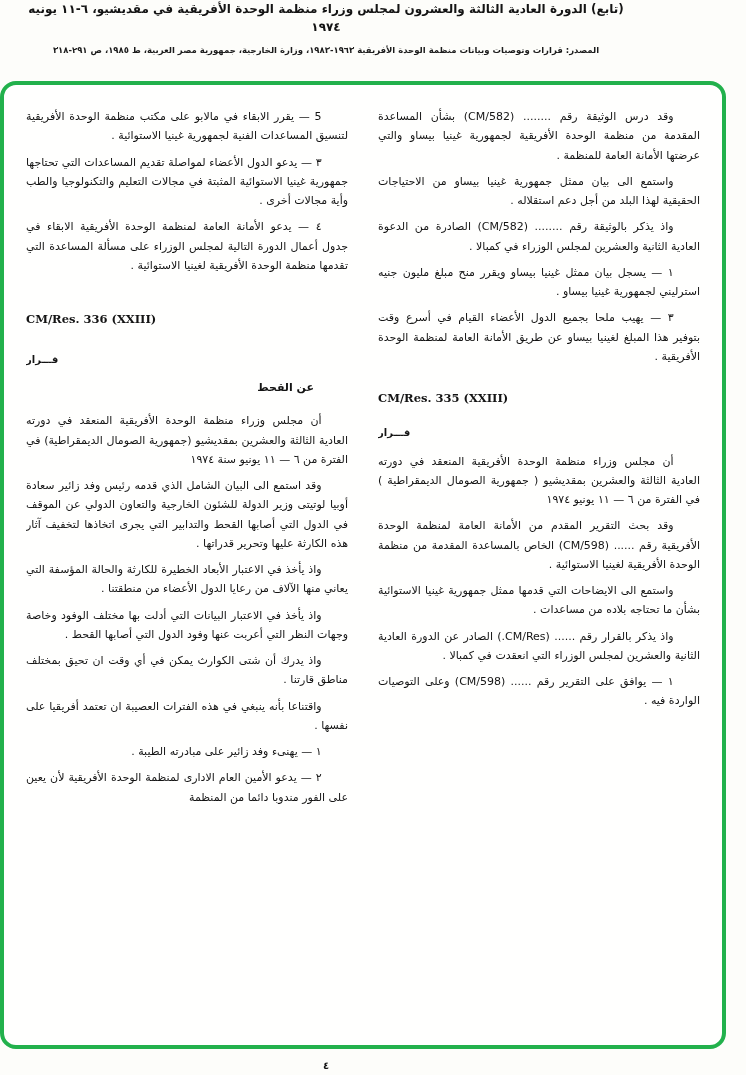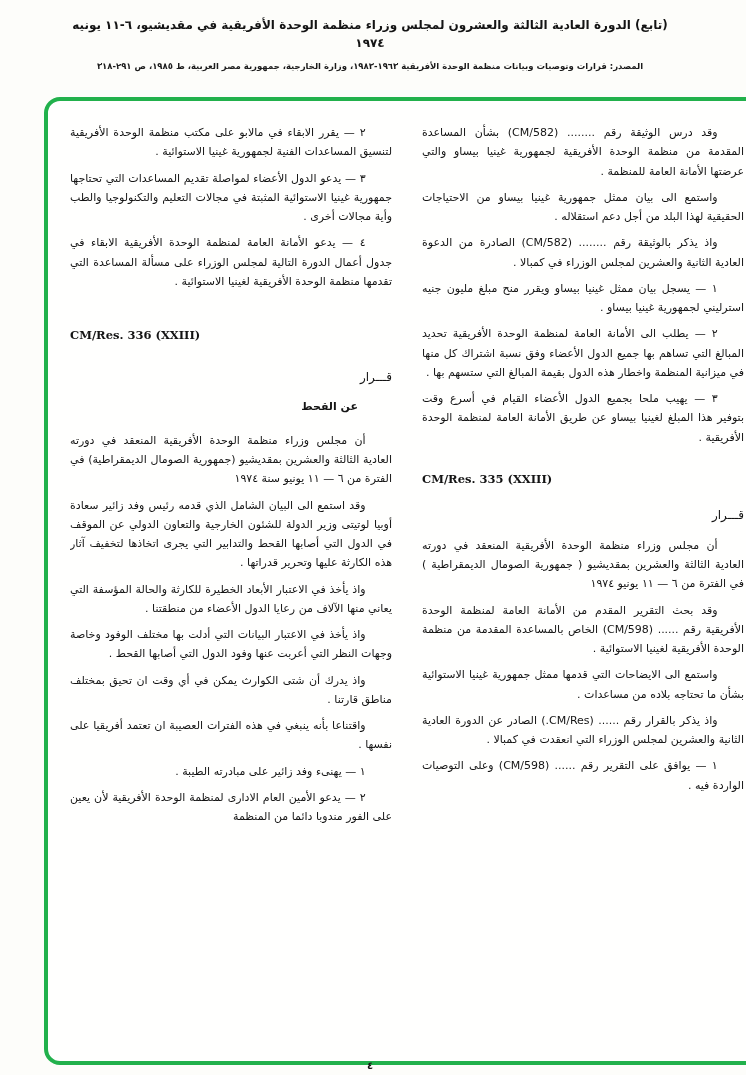--- a/index.html
+++ b/index.html
@@ -7,22 +7,20 @@
   body {
     background: #fdfdfa;
     color: #141414;
     font-family: "DejaVu Sans", sans-serif;
     overflow: hidden;
   }
   .page {
     position: relative;
     width: 652px;
     height: 1075px;
-    padding-top: 16px;
-    margin-left: 44px;
   }
   .doc-header {
     direction: rtl;
     text-align: center;
     padding: 0 24px;
   }
   .doc-title {
     font-size: 12px;
     font-weight: 700;
     line-height: 18px;
@@ -66,23 +64,23 @@
     direction: ltr;
     text-align: left;
     font-family: "DejaVu Serif", serif;
     font-weight: 700;
     font-size: 11.5px;
     margin: 22px 0 16px;
     text-indent: 0;
   }
   .ref.mt-lg { margin-top: 34px; margin-bottom: 22px; }
   .heading {
-    text-align: right;
-    font-weight: 400;
-    font-size: 12px;
+    text-align: left;
+    font-weight: 700;
+    font-size: 10px;
     margin-bottom: 10px;
     text-indent: 0;
   }
   .subheading {
     text-align: right;
     font-weight: 700;
     font-size: 11px;
     margin-bottom: 14px;
     padding: 0 34px;
     text-indent: 0;
@@ -108,33 +106,32 @@
   </header>
 
   <div class="frame" style="border-color: rgb(34, 177, 76);">
     <div class="columns">
 
       <section class="col">
         <p class="para">وقد درس الوثيقة رقم ........ (CM/582) بشأن المساعدة المقدمة من منظمة الوحدة الأفريقية لجمهورية غينيا بيساو والتي عرضتها الأمانة العامة للمنظمة .</p>
         <p class="para">واستمع الى بيان ممثل جمهورية غينيا بيساو من الاحتياجات الحقيقية لهذا البلد من أجل دعم استقلاله .</p>
         <p class="para">واذ يذكر بالوثيقة رقم ........ (CM/582) الصادرة من الدعوة العادية الثانية والعشرين لمجلس الوزراء في كمبالا .</p>
         <p class="para">١ — يسجل بيان ممثل غينيا بيساو ويقرر منح مبلغ مليون جنيه استرليني لجمهورية غينيا بيساو .</p>
-        <p class="para">٢ — يطلب الى الأمانة العامة لمنظمة الوحدة الأفريقية تحديد المبالغ التي تساهم بها جميع الدول الأعضاء وفق نسبة اشتراك كل منها في ميزانية المنظمة واخطار هذه الدول بقيمة المبالغ التي ستسهم بها .</p>
         <p class="para">٣ — يهيب ملحا بجميع الدول الأعضاء القيام في أسرع وقت بتوفير هذا المبلغ لغينيا بيساو عن طريق الأمانة العامة لمنظمة الوحدة الأفريقية .</p>
         <p class="ref">CM/Res. 335 (XXIII)</p>
         <p class="heading">قـــرار</p>
         <p class="para">أن مجلس وزراء منظمة الوحدة الأفريقية المنعقد في دورته العادية الثالثة والعشرين بمقديشيو ( جمهورية الصومال الديمقراطية ) في الفترة من ٦ — ١١ يونيو ١٩٧٤</p>
         <p class="para">وقد بحث التقرير المقدم من الأمانة العامة لمنظمة الوحدة الأفريقية رقم ...... (CM/598) الخاص بالمساعدة المقدمة من منظمة الوحدة الأفريقية لغينيا الاستوائية .</p>
         <p class="para">واستمع الى الايضاحات التي قدمها ممثل جمهورية غينيا الاستوائية بشأن ما تحتاجه بلاده من مساعدات .</p>
         <p class="para">واذ يذكر بالقرار رقم ...... (CM/Res.) الصادر عن الدورة العادية الثانية والعشرين لمجلس الوزراء التي انعقدت في كمبالا .</p>
         <p class="para">١ — يوافق على التقرير رقم ...... (CM/598) وعلى التوصيات الواردة فيه .</p>
       </section>
 
       <section class="col">
-        <p class="para">٢ — يقرر الابقاء في مالابو على مكتب منظمة الوحدة الأفريقية لتنسيق المساعدات الفنية لجمهورية غينيا الاستوائية .</p>
+        <p class="para">5 — يقرر الابقاء في مالابو على مكتب منظمة الوحدة الأفريقية لتنسيق المساعدات الفنية لجمهورية غينيا الاستوائية .</p>
         <p class="para">٣ — يدعو الدول الأعضاء لمواصلة تقديم المساعدات التي تحتاجها جمهورية غينيا الاستوائية المثبتة في مجالات التعليم والتكنولوجيا والطب وأية مجالات أخرى .</p>
         <p class="para">٤ — يدعو الأمانة العامة لمنظمة الوحدة الأفريقية الابقاء في جدول أعمال الدورة التالية لمجلس الوزراء على مسألة المساعدة التي تقدمها منظمة الوحدة الأفريقية لغينيا الاستوائية .</p>
         <p class="ref mt-lg">CM/Res. 336 (XXIII)</p>
         <p class="heading">قـــرار</p>
         <p class="subheading">عن القحط</p>
         <p class="para">أن مجلس وزراء منظمة الوحدة الأفريقية المنعقد في دورته العادية الثالثة والعشرين بمقديشيو (جمهورية الصومال الديمقراطية) في الفترة من ٦ — ١١ يونيو سنة ١٩٧٤</p>
         <p class="para">وقد استمع الى البيان الشامل الذي قدمه رئيس وفد زائير سعادة أوبيا لوتيتى وزير الدولة للشئون الخارجية والتعاون الدولي عن الموقف في الدول التي أصابها القحط والتدابير التي يجرى اتخاذها لتخفيف آثار هذه الكارثة عليها وتحرير قدراتها .</p>
         <p class="para">واذ يأخذ في الاعتبار الأبعاد الخطيرة للكارثة والحالة المؤسفة التي يعاني منها الآلاف من رعايا الدول الأعضاء من منطقتنا .</p>
         <p class="para">واذ يأخذ في الاعتبار البيانات التي أدلت بها مختلف الوفود وخاصة وجهات النظر التي أعربت عنها وفود الدول التي أصابها القحط .</p>
         <p class="para">واذ يدرك أن شتى الكوارث يمكن في أي وقت ان تحيق بمختلف مناطق قارتنا .</p>

